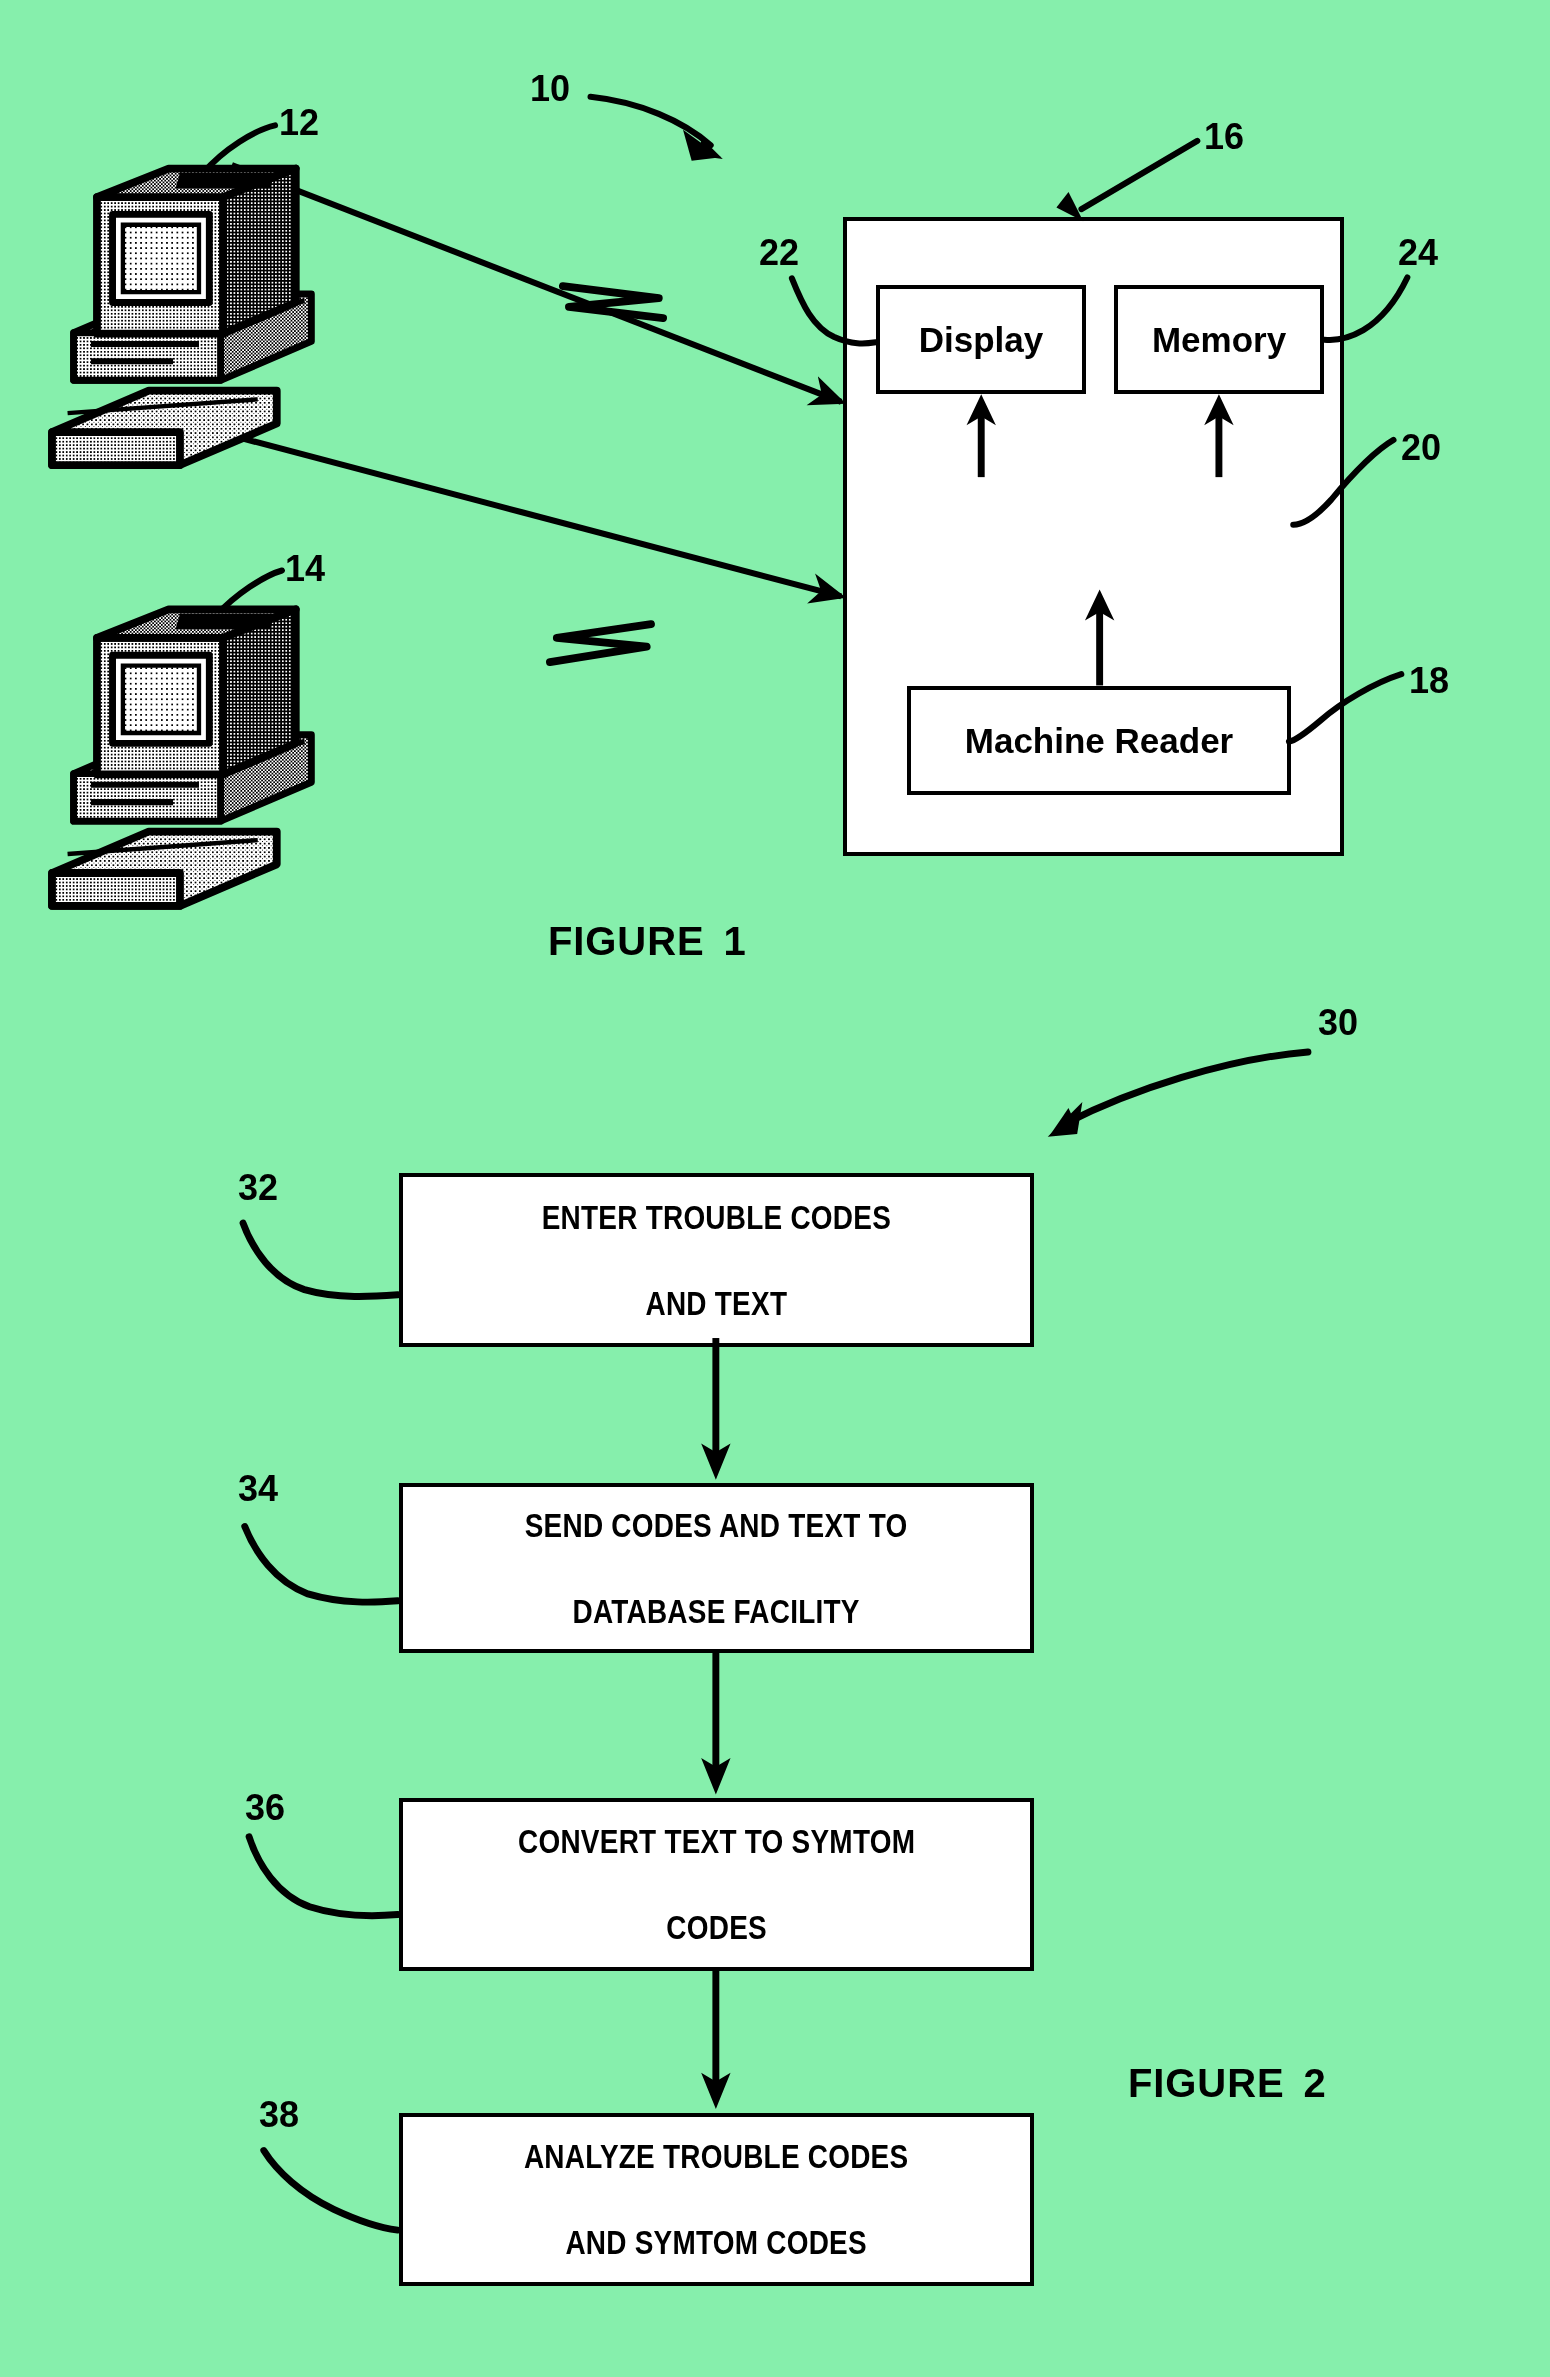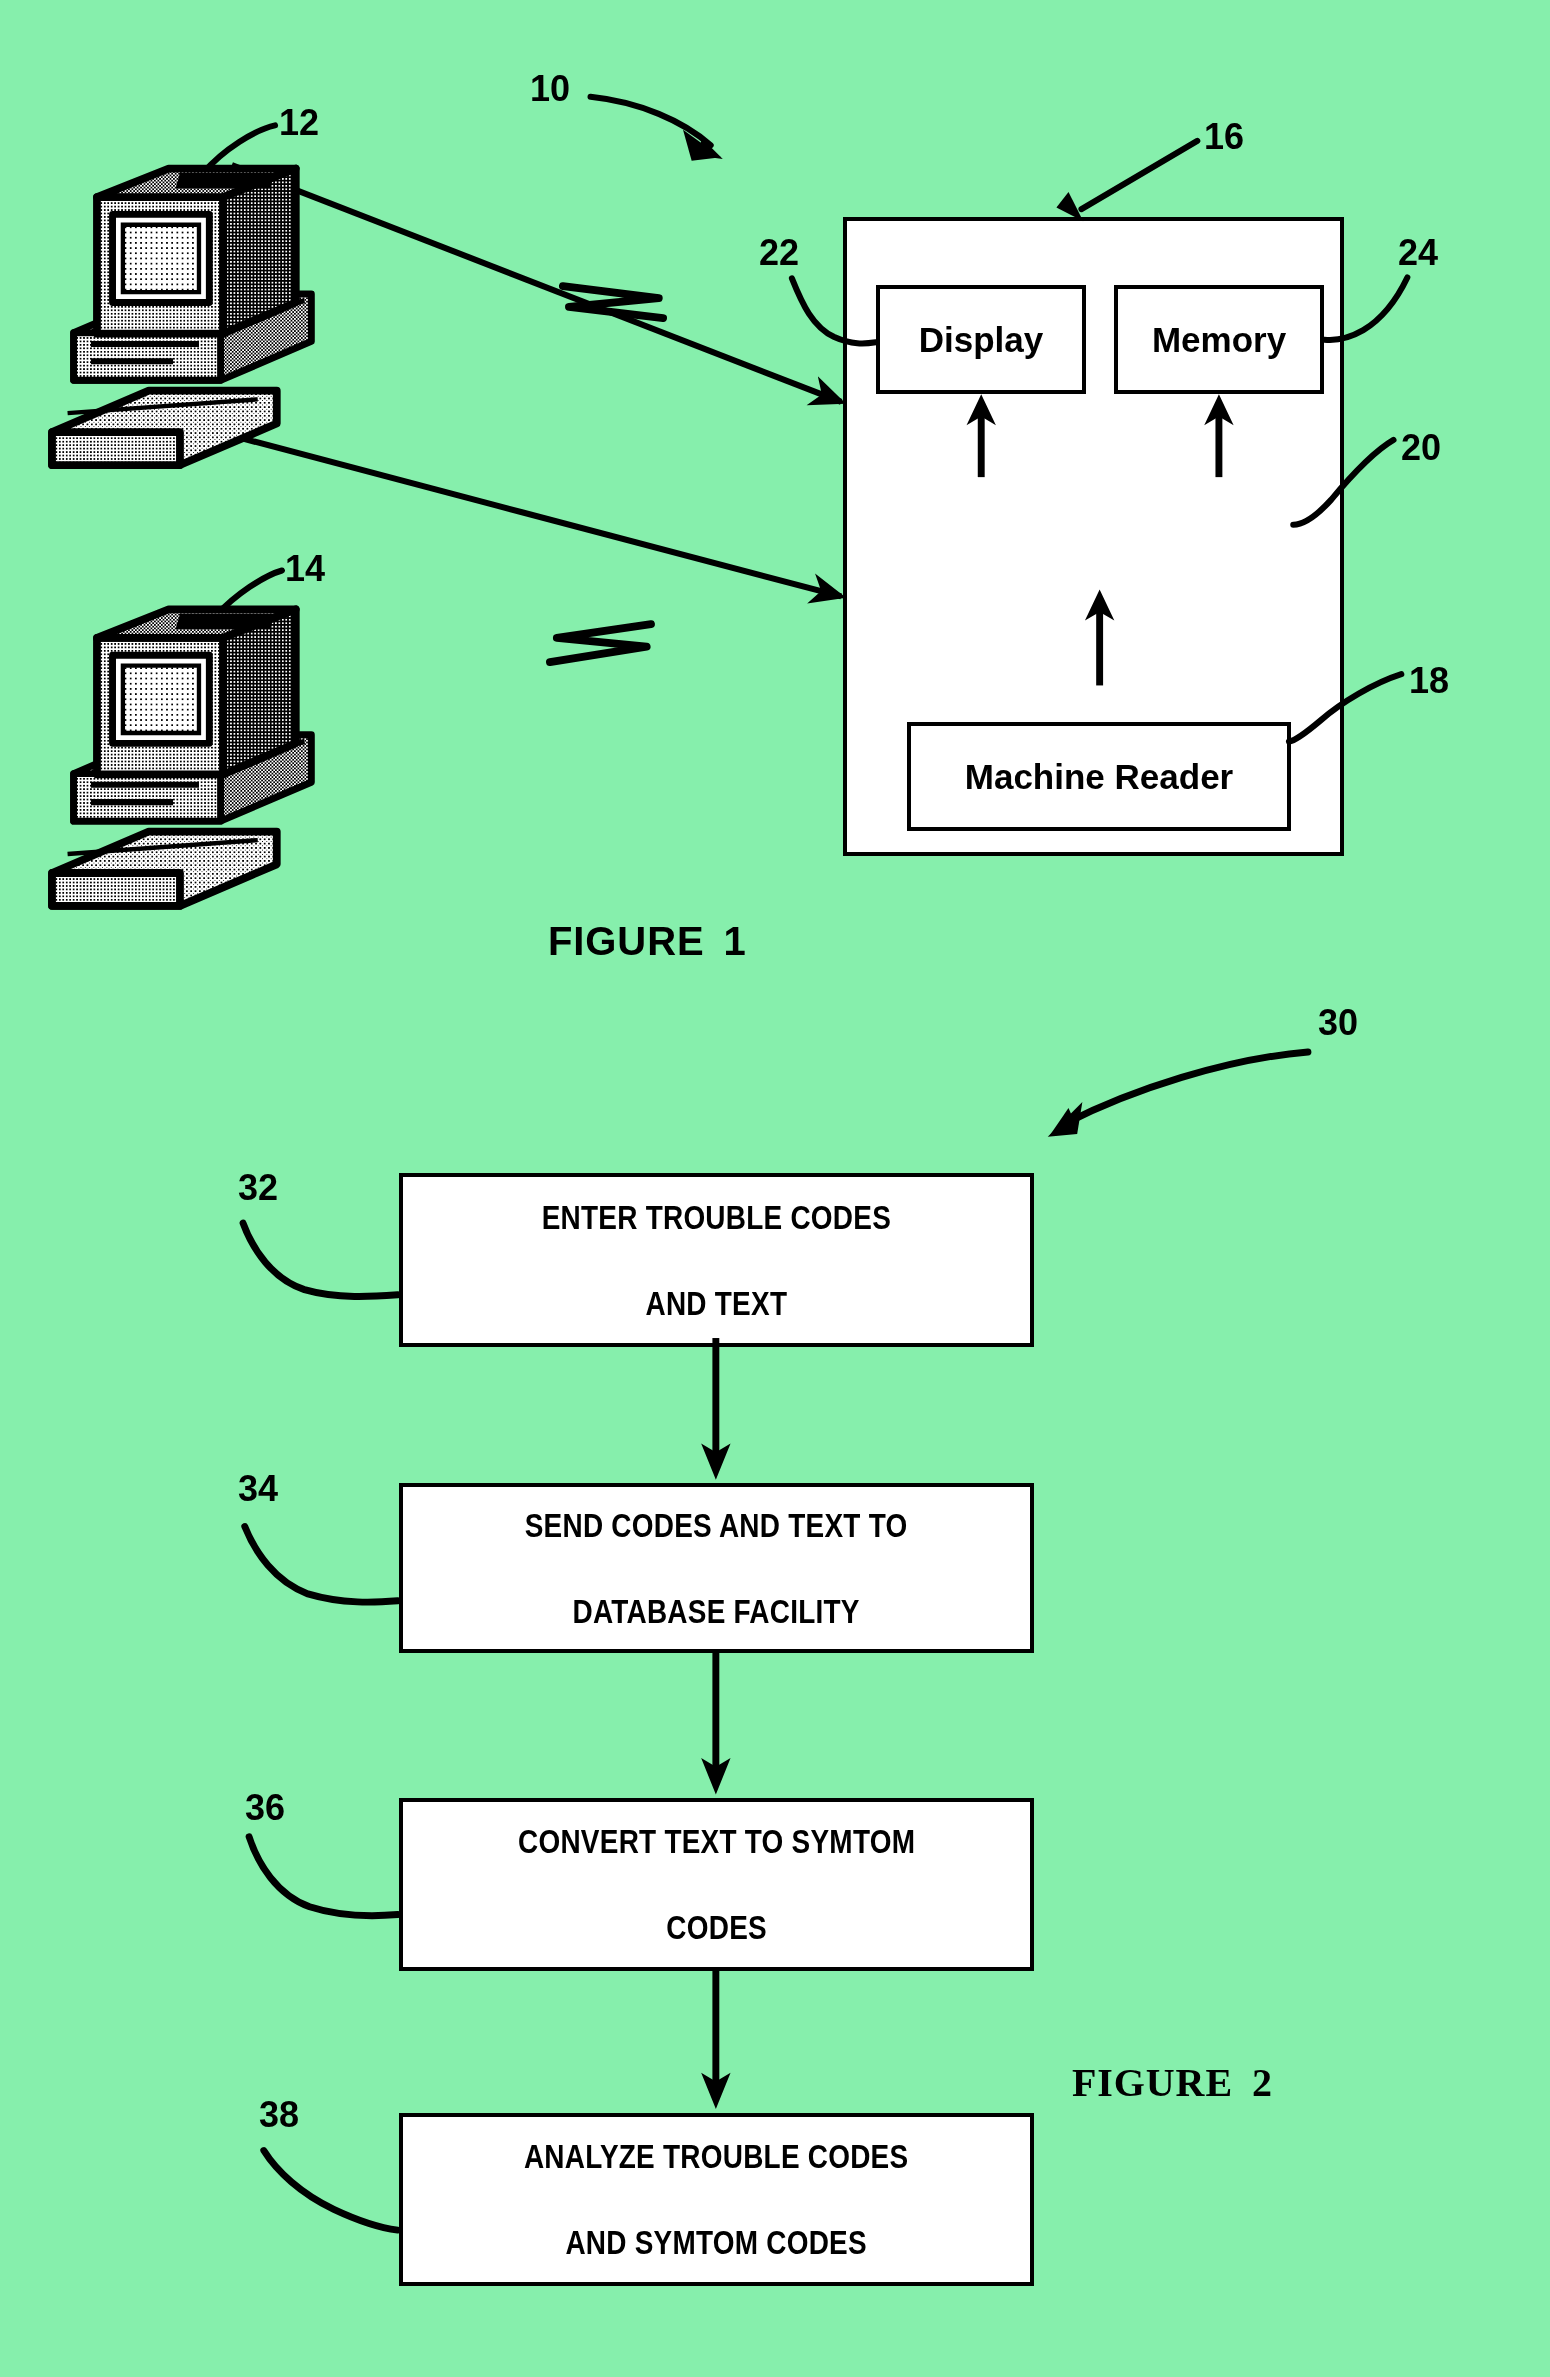--- a/index.html
+++ b/index.html
@@ -55,21 +55,21 @@
 
   <div class="ibox" style="left:876px;top:285px;width:210px;height:109px;">
     <span>Display</span>
   </div>
 
   <div class="ibox" style="left:1114px;top:285px;width:210px;height:109px;">
     <span>Memory</span>
   </div>
 
 
-  <div class="ibox" style="left:907px;top:686px;width:384px;height:109px;margin-top:36px;">
+  <div class="ibox" style="left:907px;top:686px;width:384px;height:109px;">
     <span>Machine Reader</span>
   </div>
 
   <div class="figcap" style="left:548px;top:921px;">
     <span>FIGURE</span><span class="gap"></span><span>1</span>
   </div>
 
   <div class="ref" style="left:1318px;top:1005px;">30</div>
 
   <div class="ref" style="left:238px;top:1170px;">32</div>
@@ -86,21 +86,21 @@
   </div>
 
   <div class="fbox" style="left:399px;top:1798px;width:635px;height:173px;">
     <span><span>CONVERT TEXT TO SYMTOM</span><br><span>CODES</span></span>
   </div>
 
   <div class="fbox" style="left:399px;top:2113px;width:635px;height:173px;">
     <span><span>ANALYZE TROUBLE CODES</span><br><span>AND SYMTOM CODES</span></span>
   </div>
 
-  <div class="figcap" style="left:1072px;top:2063px;font-family:Liberation Serif, serif;">
+  <div class="figcap" style="left:1128px;top:2063px;">
     <span>FIGURE</span><span class="gap"></span><span>2</span>
   </div>
 
   <div class="svgwrap">
   <svg width="1551" height="2377" viewBox="0 0 1794 2750">
     <defs>
       <marker id="solidArrow" viewBox="0 0 12 12" refX="10" refY="6" markerWidth="7" markerHeight="7" orient="auto-start-reverse" markerUnits="strokeWidth">
         <path d="M0,0 L12,6 L0,12 L3,6 Z" fill="#000"></path>
       </marker>
       <marker id="thinArrow" viewBox="0 0 14 12" refX="12" refY="6" markerWidth="6" markerHeight="6" orient="auto-start-reverse" markerUnits="strokeWidth">

